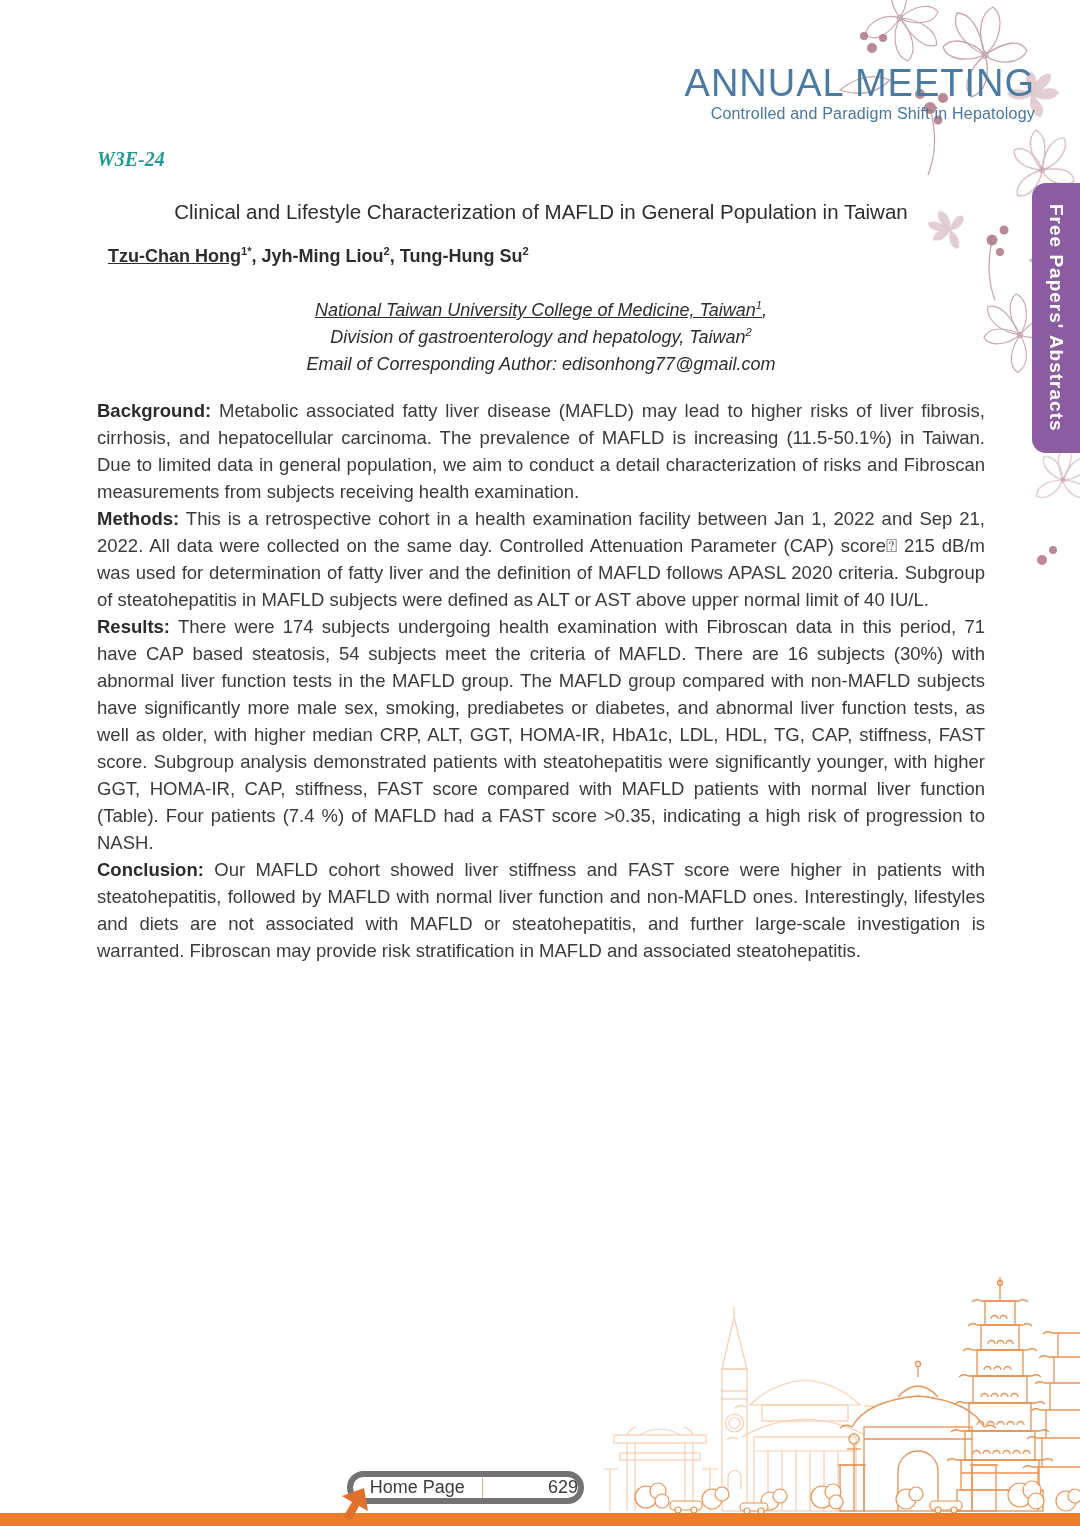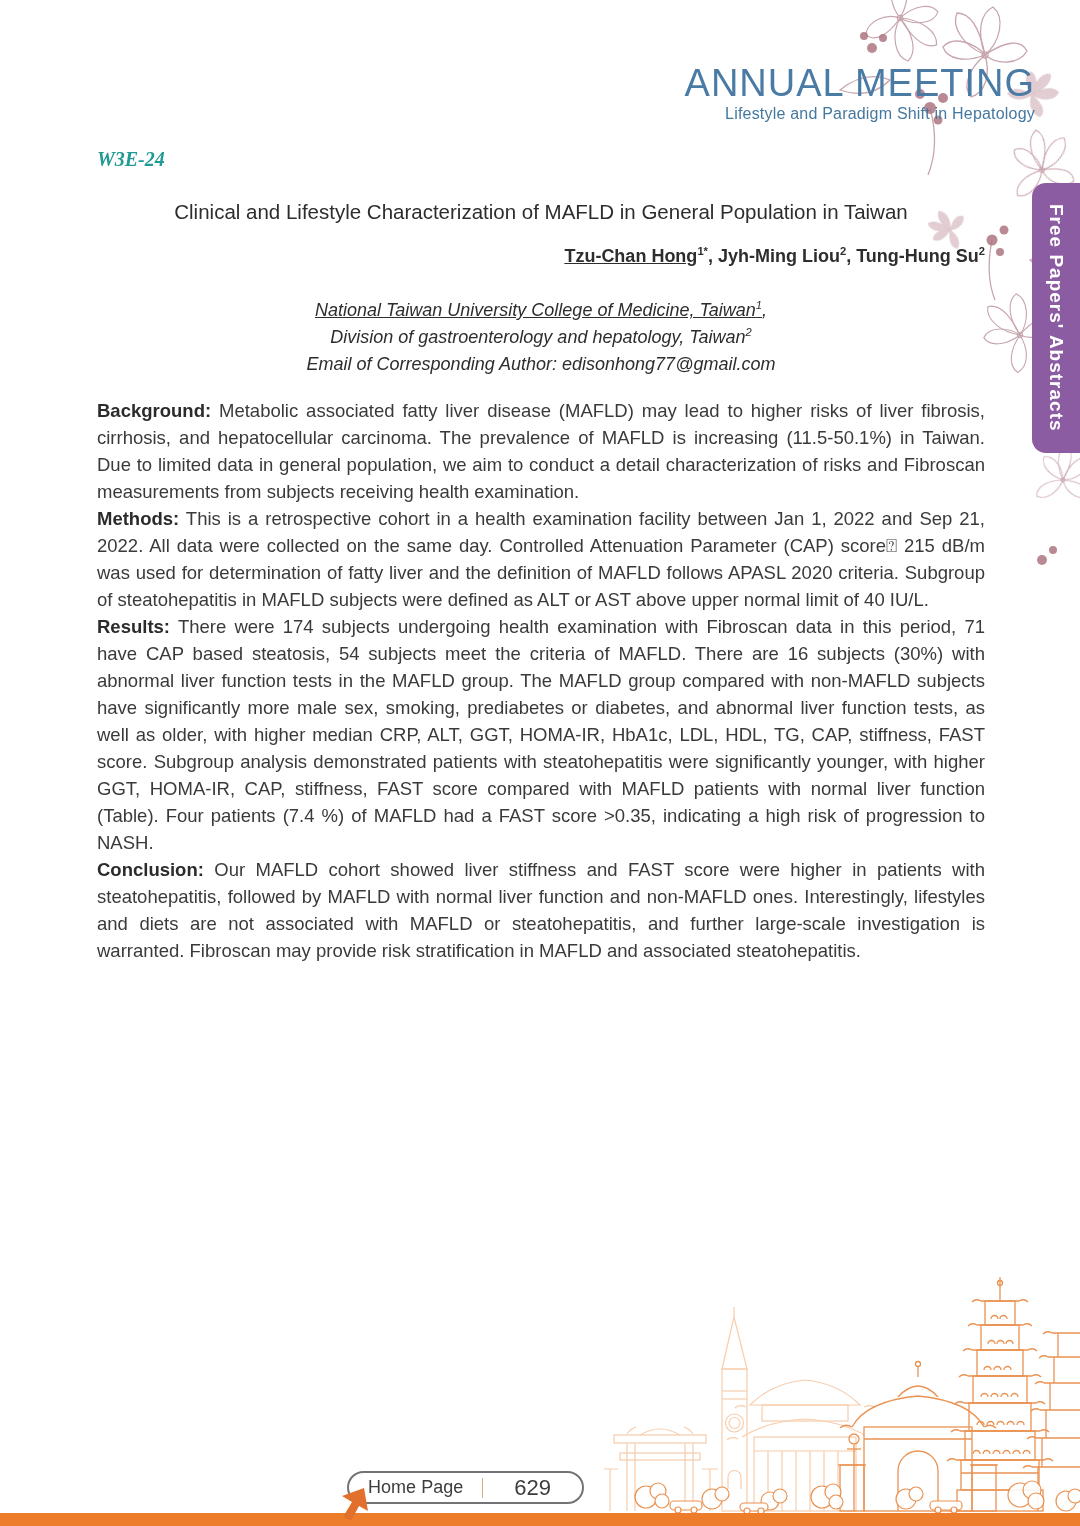--- a/index.html
+++ b/index.html
@@ -24,39 +24,39 @@
   }
   .side-tab span{
     writing-mode:vertical-rl; color:#fff; font-weight:bold; font-size:19px;
     letter-spacing:1px; white-space:nowrap;
   }
   
   .content{position:absolute; left:97px; width:888px; top:0; z-index:2;}
   .code{position:absolute; top:148px; left:0; color:#219a94; font-weight:bold; font-style:italic; font-size:20px;font-family:Liberation Serif, serif;}
   .a-title{position:absolute; top:186px; left:-30px; right:-30px; text-align:center;
            font-weight:normal; font-size:20.5px; color:#2d2d2d;}
-  .authors{position:absolute; top:246px; left:11px; right:0; text-align:right;
+  .authors{position:absolute; top:246px; left:11px; right:0; text-align:left;
            font-weight:bold; font-size:18px; color:#2d2d2d;}
   .affils{position:absolute; top:297px; left:0; right:0; text-align:center;
           font-style:italic; font-size:18px; line-height:27px; color:#2d2d2d;}
   .u{text-decoration:underline;}
   sup{font-size:0.62em; line-height:0;}
   .body{position:absolute; top:397px; left:0; width:888px;
         font-size:18.5px; line-height:27px; text-align:justify; color:#3a3a3a;}
   .body p{margin:0;}
   .body b{color:#2b2b2b;}
   
   .home-pill{
     position:absolute; left:347px; top:1471px; width:237px; height:33px; z-index:4;
-    background:#fff; border:2px solid #737373; border-radius:20px;
+    background:#fff; border:6px solid #737373; border-radius:20px;
     display:flex; align-items:center; box-sizing:border-box; cursor:pointer;
   }
   .home-pill .home-label{flex:1.35; text-align:center; font-size:18px; color:#3d3d3d;}
   .pill-divider{width:1px; height:20px; background:#d9ae85;}
-  .home-pill .page-num{flex:1; text-align:center; font-size:22px; color:#3d3d3d;}
+  .home-pill .page-num{flex:1; text-align:right; font-size:18px; color:#3d3d3d;}
   .cursor-icon{position:absolute; left:330px; top:1482px; z-index:5;}
 </style>
 </head>
 <body>
 
 <main class="page">
 
   <svg class="flowers" width="300" height="620" viewBox="0 0 300 620" aria-hidden="true">
     <defs>
       <g id="fl5">
@@ -94,21 +94,21 @@
       <circle cx="212" cy="240" r="5.5"></circle>
         <circle cx="224" cy="230" r="4.5"></circle>
         <circle cx="220" cy="252" r="4"></circle>
       <circle cx="262" cy="560" r="5"></circle>
         <circle cx="273" cy="550" r="4"></circle>
     </g>
   </svg>
 
   <header class="mast">
     <div class="mast-title">ANNUAL MEETING</div>
-    <div class="mast-sub">Lifestyle and Paradigm Shift in Hepatology</div>
+    <div class="mast-sub">Controlled and Paradigm Shift in Hepatology</div>
   </header>
 
   <div class="side-tab">
     <span>Free Papers' Abstracts</span>
   </div>
 
   <section class="content">
     <div class="code">W3E-24</div>
 
     <h1 class="a-title">Clinical and Lifestyle Characterization of MAFLD in General Population in Taiwan</h1>

